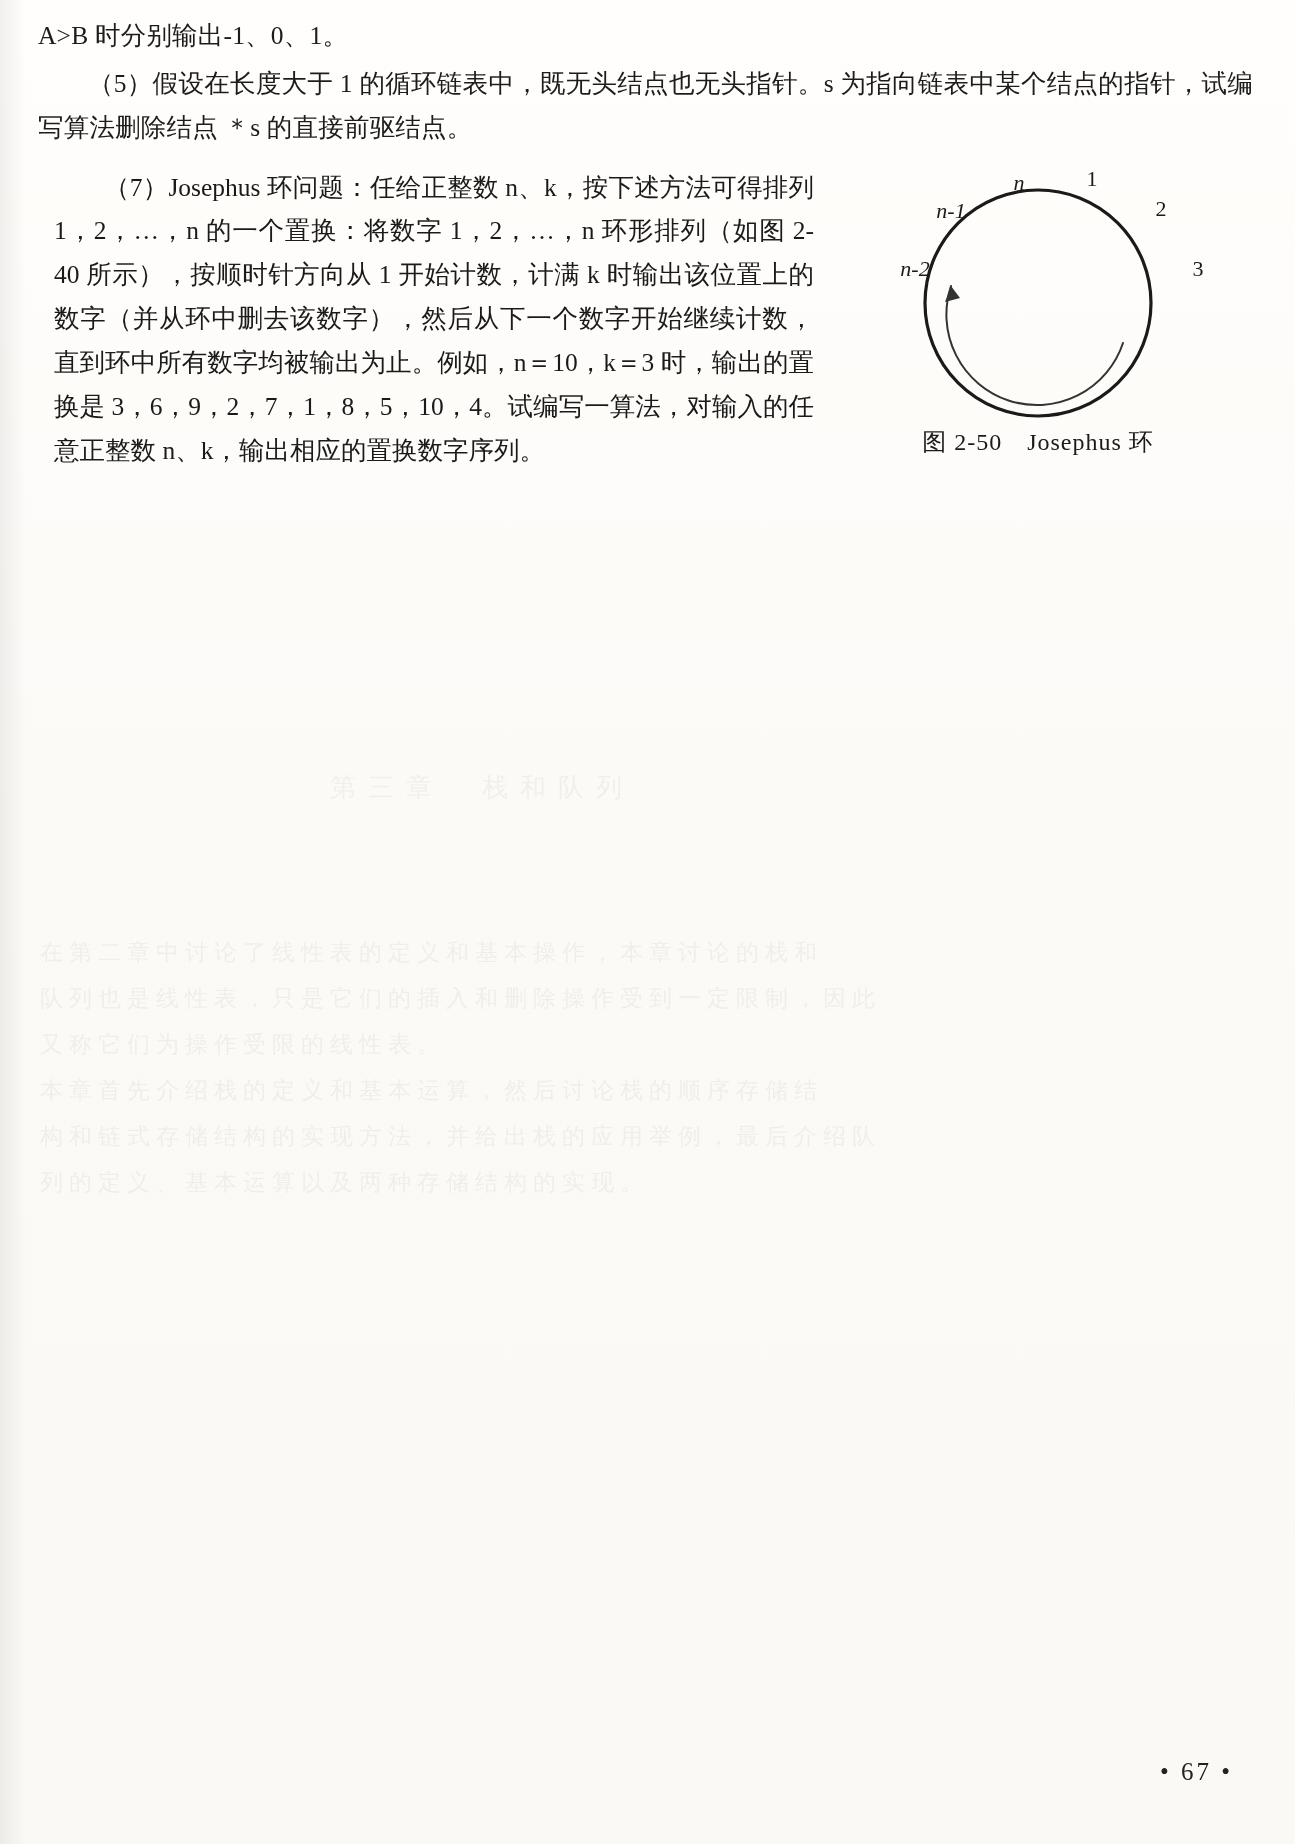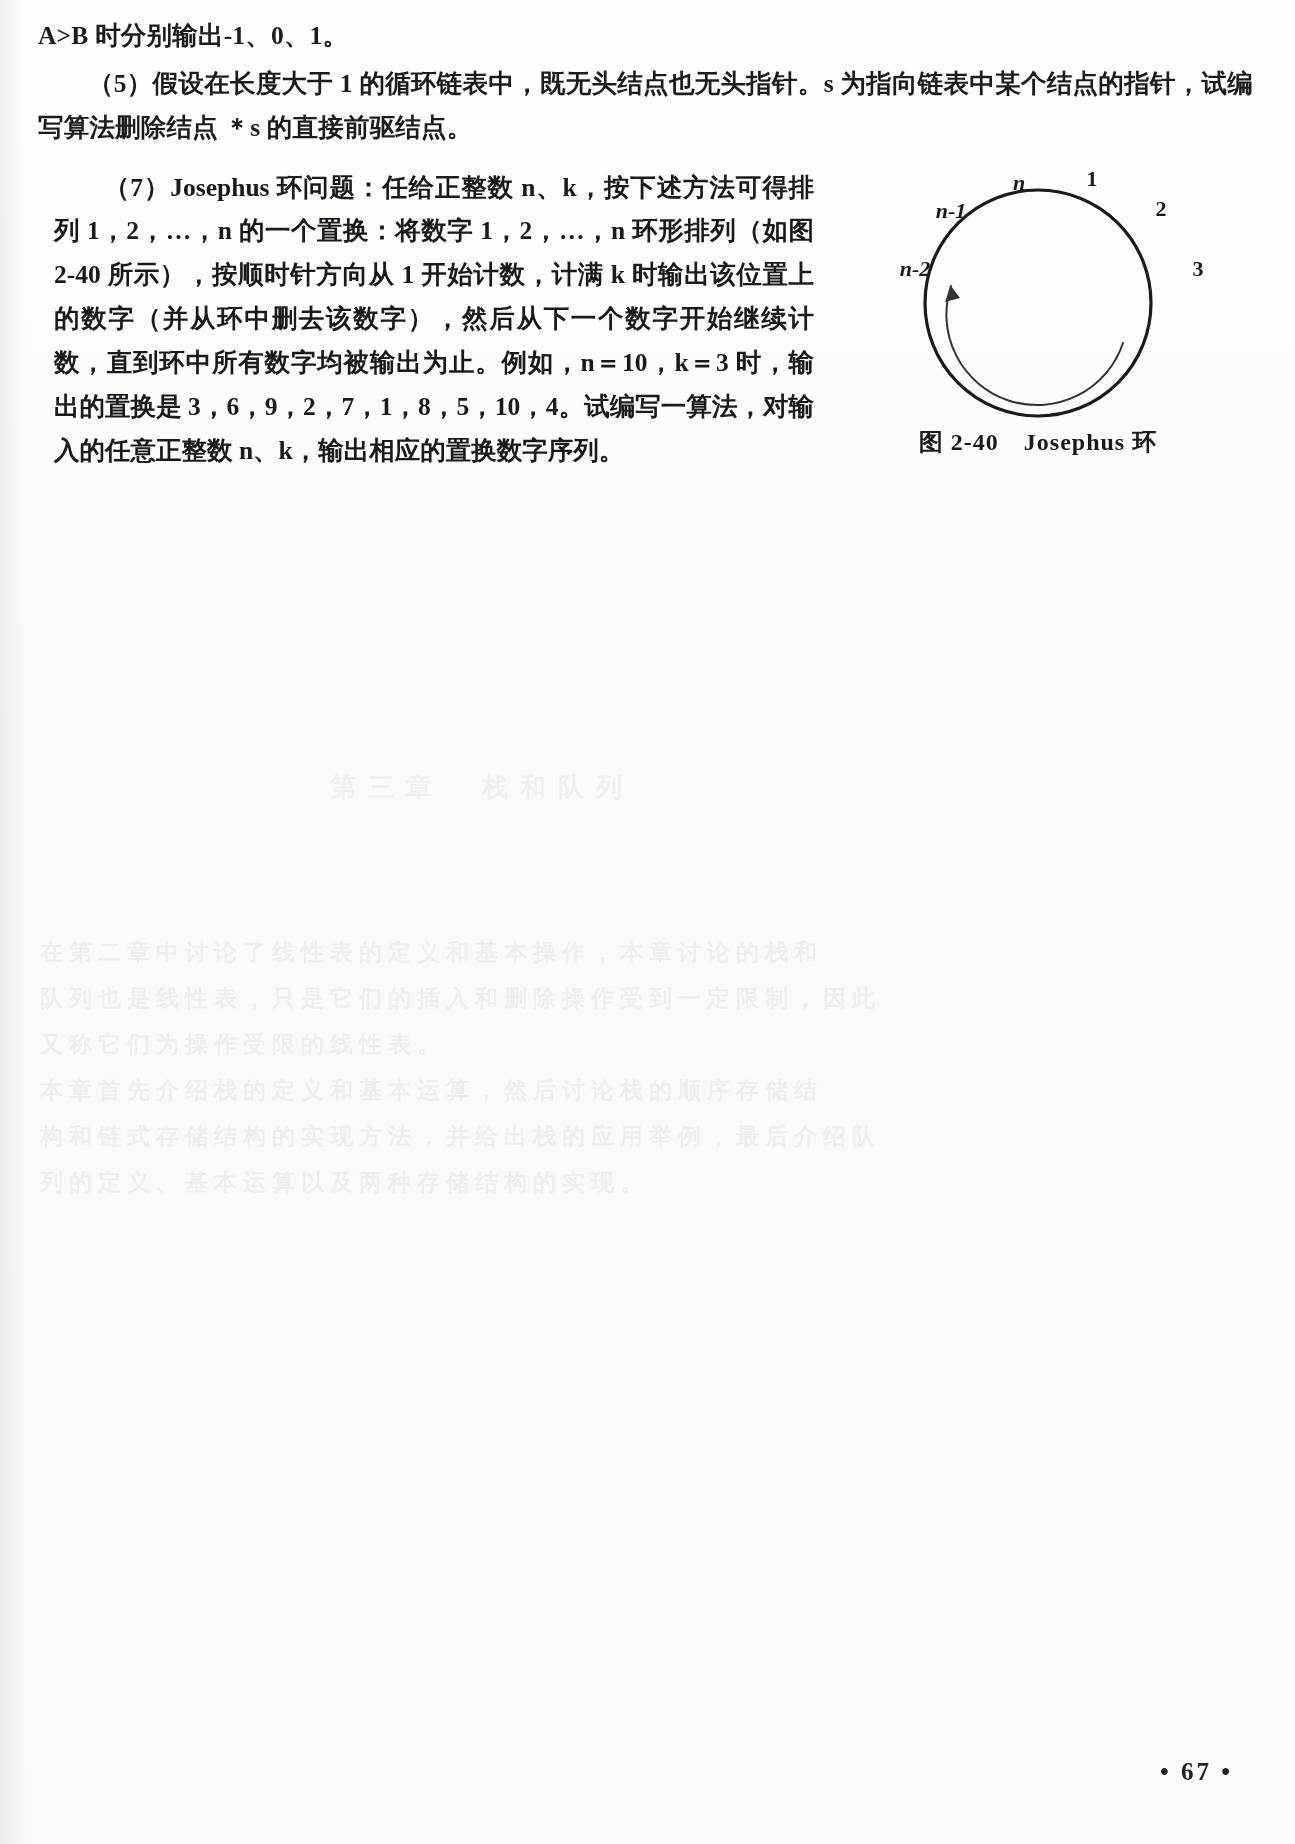--- a/index.html
+++ b/index.html
@@ -12,21 +12,20 @@
     height: 1844px;
     position: relative;
     font-family: "Liberation Serif", serif;
     color: #1a1a1a;
     overflow: hidden;
   }
   .page {
     position: absolute;
     inset: 0;
     background: #7dd3fc;
-    font-weight: bold;
   }
   
   .page::before {
     content: "";
     position: absolute;
     inset: 0;
     background: linear-gradient(180deg, #fffefc 0%, #fbfaf7 45%, #faf9f6 100%);
     pointer-events: none;
   }
   .content {
@@ -166,21 +165,21 @@
           <path d="M 300 175 A 90 90 0 1 1 128 118" fill="none" stroke="#333" stroke-width="2" stroke-linecap="round"></path>
           <path d="M 128 118 L 122 134 L 137 130 Z" fill="#333"></path>
 
           <text class="ring-label" x="196" y="22" text-anchor="middle">n</text>
           <text class="ring-label-up" x="269" y="18" text-anchor="middle">1</text>
           <text class="ring-label-up" x="338" y="48" text-anchor="middle">2</text>
           <text class="ring-label-up" x="375" y="108" text-anchor="middle">3</text>
           <text class="ring-label" x="128" y="50" text-anchor="middle">n-1</text>
           <text class="ring-label" x="92" y="108" text-anchor="middle">n-2</text>
         </svg>
-        <div class="fig-caption">图 2-40　Josephus 环</div>
+        <div class="fig-caption">图 2-50　Josephus 环</div>
       </div>
 
       <p class="josephus">
         <span>（7）Josephus 环问题：任给正整数 n、k，按下述方法可得排列 1，2，…，n 的一个置换：将数字 1，2，…，n 环形排列（如图 2-40 所示），按顺时针方向从 1 开始计数，计满 k 时输出该位置上的数字（并从环中删去该数字），然后从下一个数字开始继续计数，直到环中所有数字均被输出为止。例如，n＝10，k＝3 时，输出的置换是 3，6，9，2，7，1，8，5，10，4。试编写一算法，对输入的任意正整数 n、k，输出相应的置换数字序列。</span>
       </p>
     </div>
   </div>
 
   <div class="ghost-title">第三章　栈和队列</div>
   <div class="ghost">

